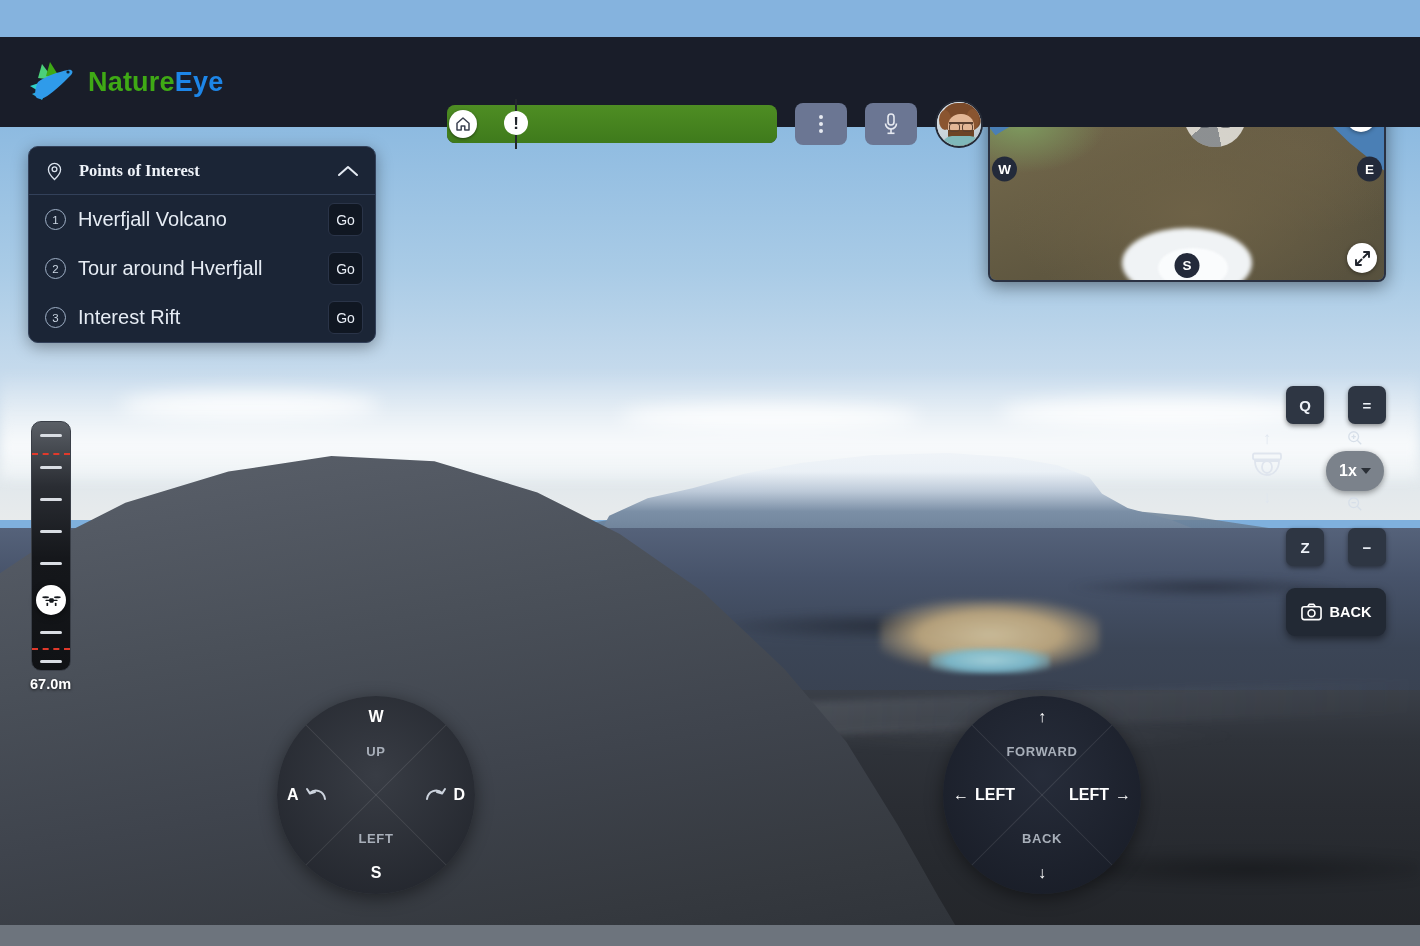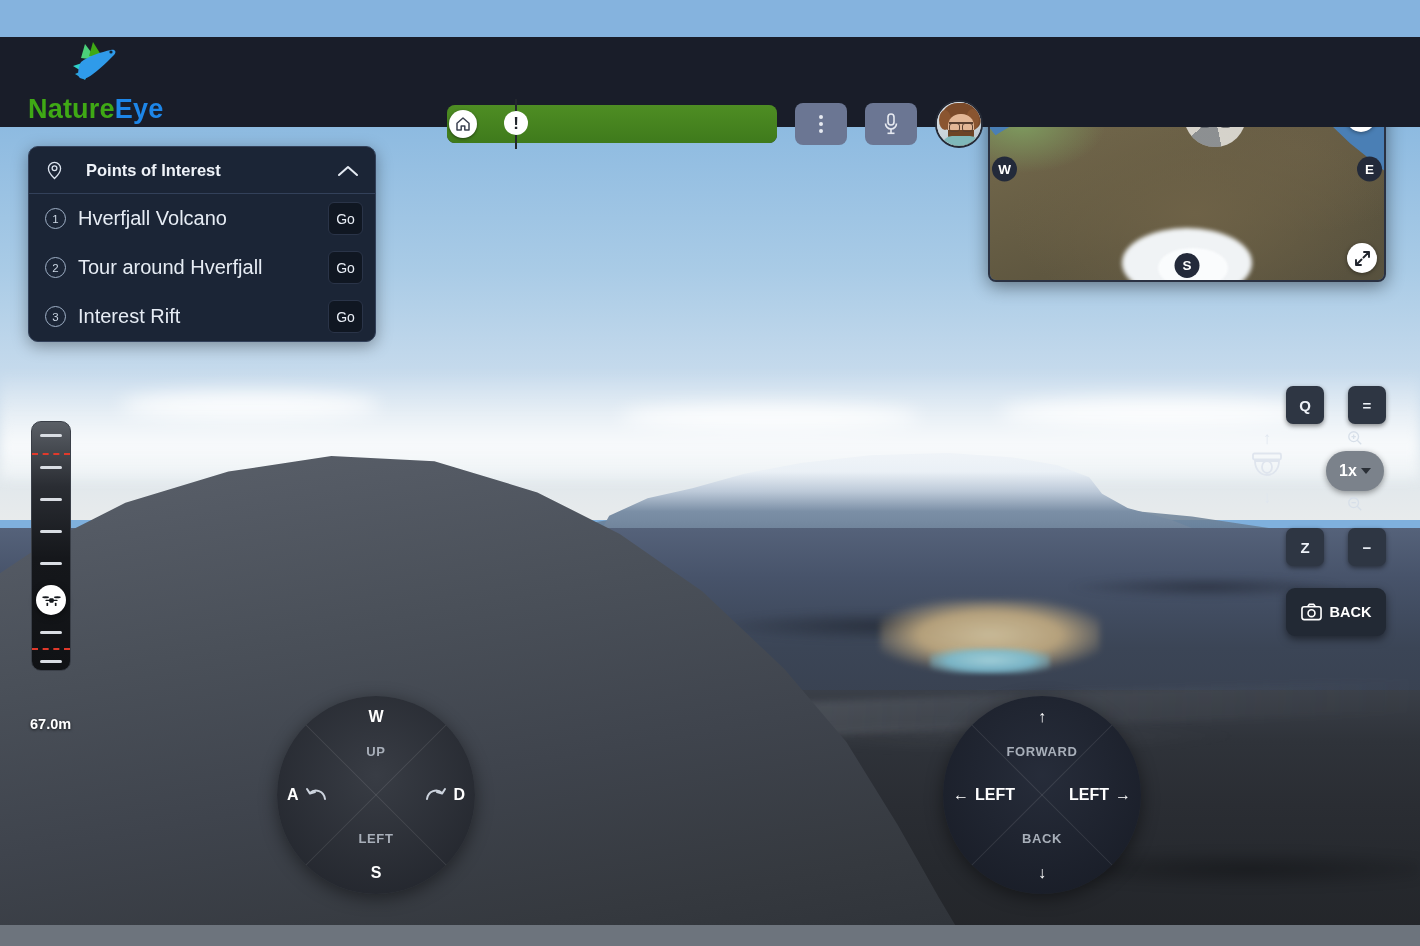--- a/index.html
+++ b/index.html
@@ -113,21 +113,21 @@
     position: absolute; left: 0; bottom: 0; width: 100%; height: 21px;
     background: #6d747d; z-index: 40;
   }
 
   
   .header {
     position: absolute; left: 0; top: 37px; width: 100%; height: 90px;
     background: #191d29; z-index: 50;
     display: flex; align-items: center;
   }
-  .logo { display: flex; align-items: center; gap: 10px; margin-left: 28px; flex-direction: column; }
+  .logo { display: flex; align-items: center; gap: 10px; margin-left: 28px; }
   .logo-mark { width: 50px; height: 44px; flex: none; }
   .logo-text { font-size: 27px; font-weight: 700; letter-spacing: .2px; }
   .logo-text .n { color: #3fa915; }
   .logo-text .e { color: #1d86e8; }
 
   .header-center {
     position: absolute; left: 447px; top: 63px;
     display: flex; align-items: center; gap: 18px;
   }
   .timeline {
@@ -181,23 +181,24 @@
   .av-glass:before { left: 0; } .av-glass:after { right: 0; }
   .av-shirt { position: absolute; left: 5px; bottom: 0; width: 38px; height: 10px; background: #7fb8ba; border-radius: 10px 10px 0 0; }
 
   
   .poi {
     position: absolute; left: 28px; top: 146px; width: 348px;
     background: #1b2536; border: 1px solid #33415a; border-radius: 10px;
     z-index: 30; box-shadow: 0 4px 16px rgba(0,0,0,.35);
   }
   .poi-head {
-    display: flex; align-items: center; gap: 22px;
+    display: flex; align-items: center; gap: 15px;
     padding: 14px 16px 13px 16px; border-bottom: 1px solid #33415a;
     cursor: pointer;
+    font-family: Liberation Serif, serif;
   }
   .poi-title { color: #eef2f8; font-size: 16.5px; font-weight: 700; flex: 1; }
   .poi-row {
     display: flex; align-items: center; gap: 12px; padding: 8px 12px 8px 16px;
     min-height: 44px;
   }
   .poi-num {
     width: 21px; height: 21px; border-radius: 50%; border: 1px solid #9fb0c6;
     color: #cbd6e3; font-size: 11.5px; display: flex; align-items: center;
     justify-content: center; flex: none;
@@ -295,21 +296,21 @@
     border-top: 2px dashed #e0392b;
   }
   .alt-knob {
     position: absolute; left: 50%; transform: translate(-50%,-50%);
     width: 30px; height: 30px; border-radius: 50%; background: #fff;
     display: flex; align-items: center; justify-content: center; cursor: grab;
     box-shadow: 0 2px 6px rgba(0,0,0,.5);
   }
   .alt-val {
     position: absolute; left: 30px; top: 676px; color: #fff; font-size: 14.5px;
-    font-weight: 700; z-index: 30; text-shadow: 0 1px 3px rgba(0,0,0,.7); margin-top: 40px;
+    font-weight: 700; z-index: 30; text-shadow: 0 1px 3px rgba(0,0,0,.7);
   }
 
   
   .keys { position: absolute; right: 34px; top: 386px; z-index: 30; }
   .key {
     width: 38px; height: 38px; border-radius: 7px; background: #2e3643;
     color: #eef2f8; font-size: 15px; font-weight: 700;
     display: flex; align-items: center; justify-content: center;
     cursor: pointer; box-shadow: 0 2px 5px rgba(0,0,0,.45);
   }

